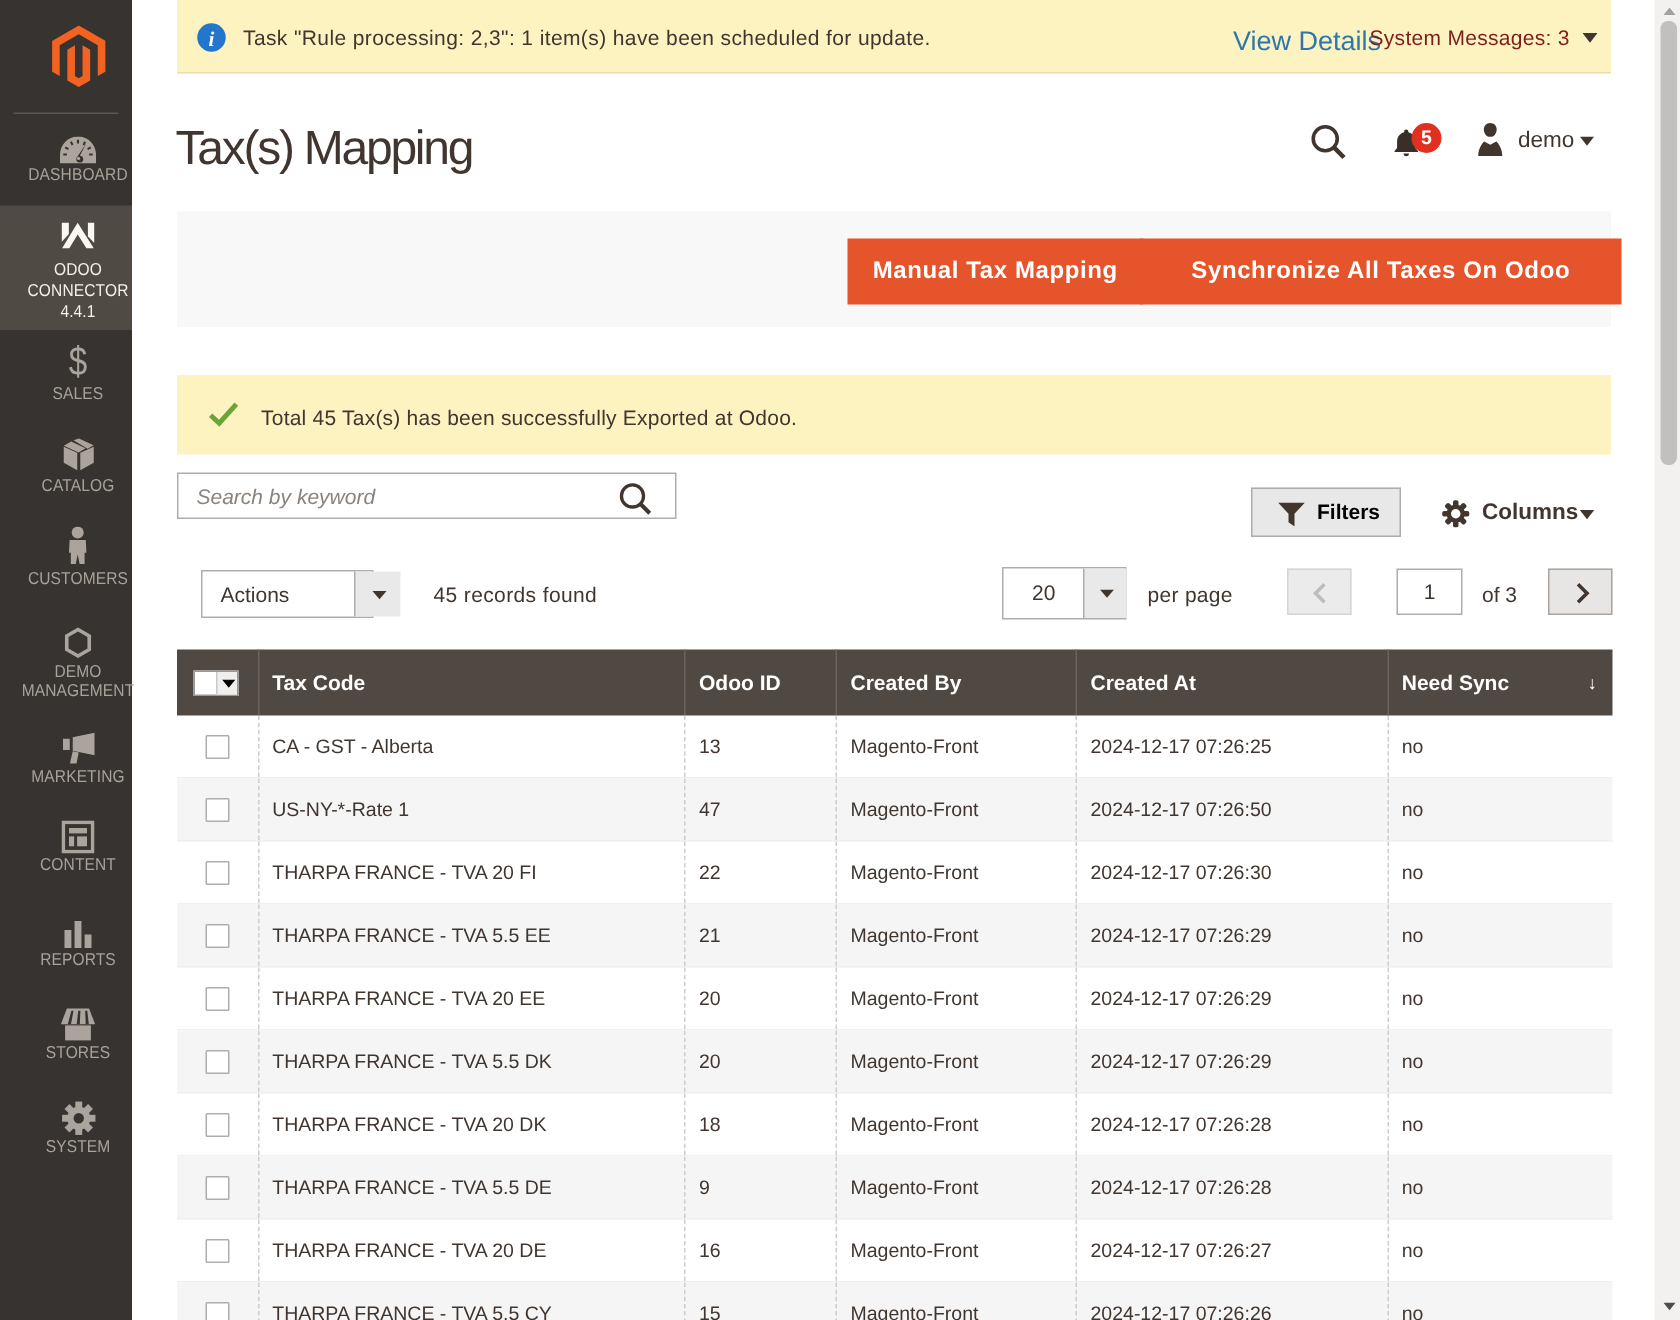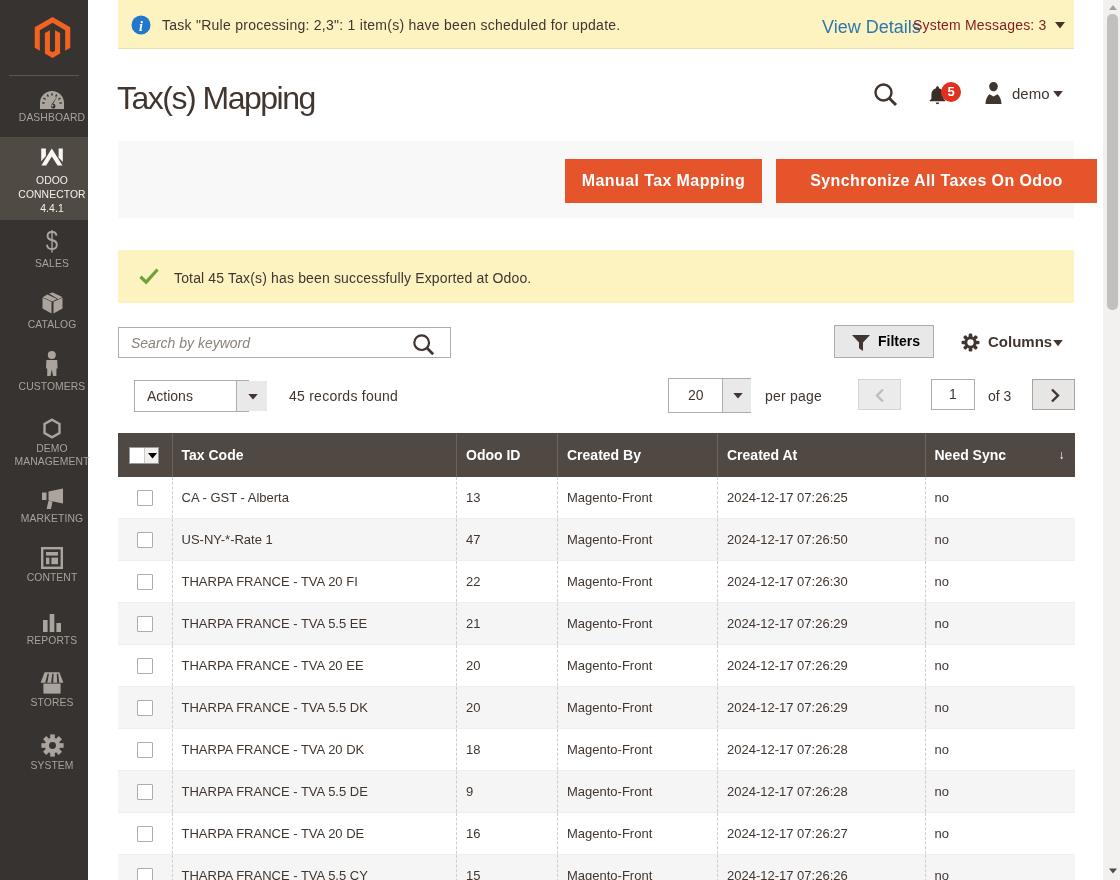--- a/index.html
+++ b/index.html
@@ -32,21 +32,21 @@
 
 #panel { position:absolute; left:118px; top:141px; width:956px; height:77px; background:#f8f8f8; }
 .obtn { position:absolute; top:159px; height:44px; background:#e5542a; color:#fff; font-weight:bold;
   font-size:16px; letter-spacing:0.4px; text-align:center; line-height:44px; }
 
 
 #success { position:absolute; left:118px; top:250px; width:956px; height:53px; background:#fdf3c1; }
 #success .txt { position:absolute; left:56px; top:20px; font-size:14px; letter-spacing:0.15px; color:#41362f; }
 
 
-#search { position:absolute; left:118px; top:327px; width:333px; height:31px; border:1px solid #adadad; background:#fff; }
+#search { position:absolute; left:118px; top:315px; width:333px; height:31px; border:1px solid #adadad; background:#fff; }
 #search .ph { position:absolute; left:12px; top:7px; font-style:italic; color:#8a837c; font-size:14px; }
 
 
 #filters { position:absolute; left:834px; top:325px; width:100px; height:33px; background:#e8e8e8; border:1px solid #adadad;
   font-size:14px; font-weight:bold; color:#000000; }
 #filters span { position:absolute; left:43px; top:7px; }
 #columns { position:absolute; left:988px; top:333px; font-size:15px; font-weight:bold; color:#41362f; }
 
 
 #actions { position:absolute; left:134px; top:380px; width:115px; height:32px; border:1px solid #adadad; background:#fff; }
@@ -265,21 +265,21 @@
     <path d="M2 22c0-5 2.5-8.5 4-9.7l4 2.2 4-2.2c1.5 1.2 4 4.7 4 9.7z"></path>
   </g>
 </svg>
 <div class="abs" style="left:1012px;top:85px;font-size:15px;color:#41362f;">demo</div>
 <svg class="abs" style="left:1053px;top:91px;" width="10" height="7" viewBox="0 0 11 8">
     <polygon points="0,0 11,0 5.5,7" fill="#41362f"></polygon>
   </svg>
 
 <div id="panel"></div>
 <div class="obtn" style="left:565px;width:197px;">Manual Tax Mapping</div>
-<div class="obtn" style="left:776px;width:321px;">Synchronize All Taxes On Odoo</div>
+<div class="obtn" style="left:760px;width:321px;">Synchronize All Taxes On Odoo</div>
 
 <div id="success">
   <svg class="abs" style="left:20px;top:15px;" width="22" height="22" viewBox="0 0 27 27">
     <path fill="none" stroke="#6ca439" stroke-width="4" d="M3 14.5 10 21 24 5.5"></path>
   </svg>
   <div class="txt">Total 45 Tax(s) has been successfully Exported at Odoo.</div>
 </div>
 
 <div id="search">
   <div class="ph">Search by keyword</div>

